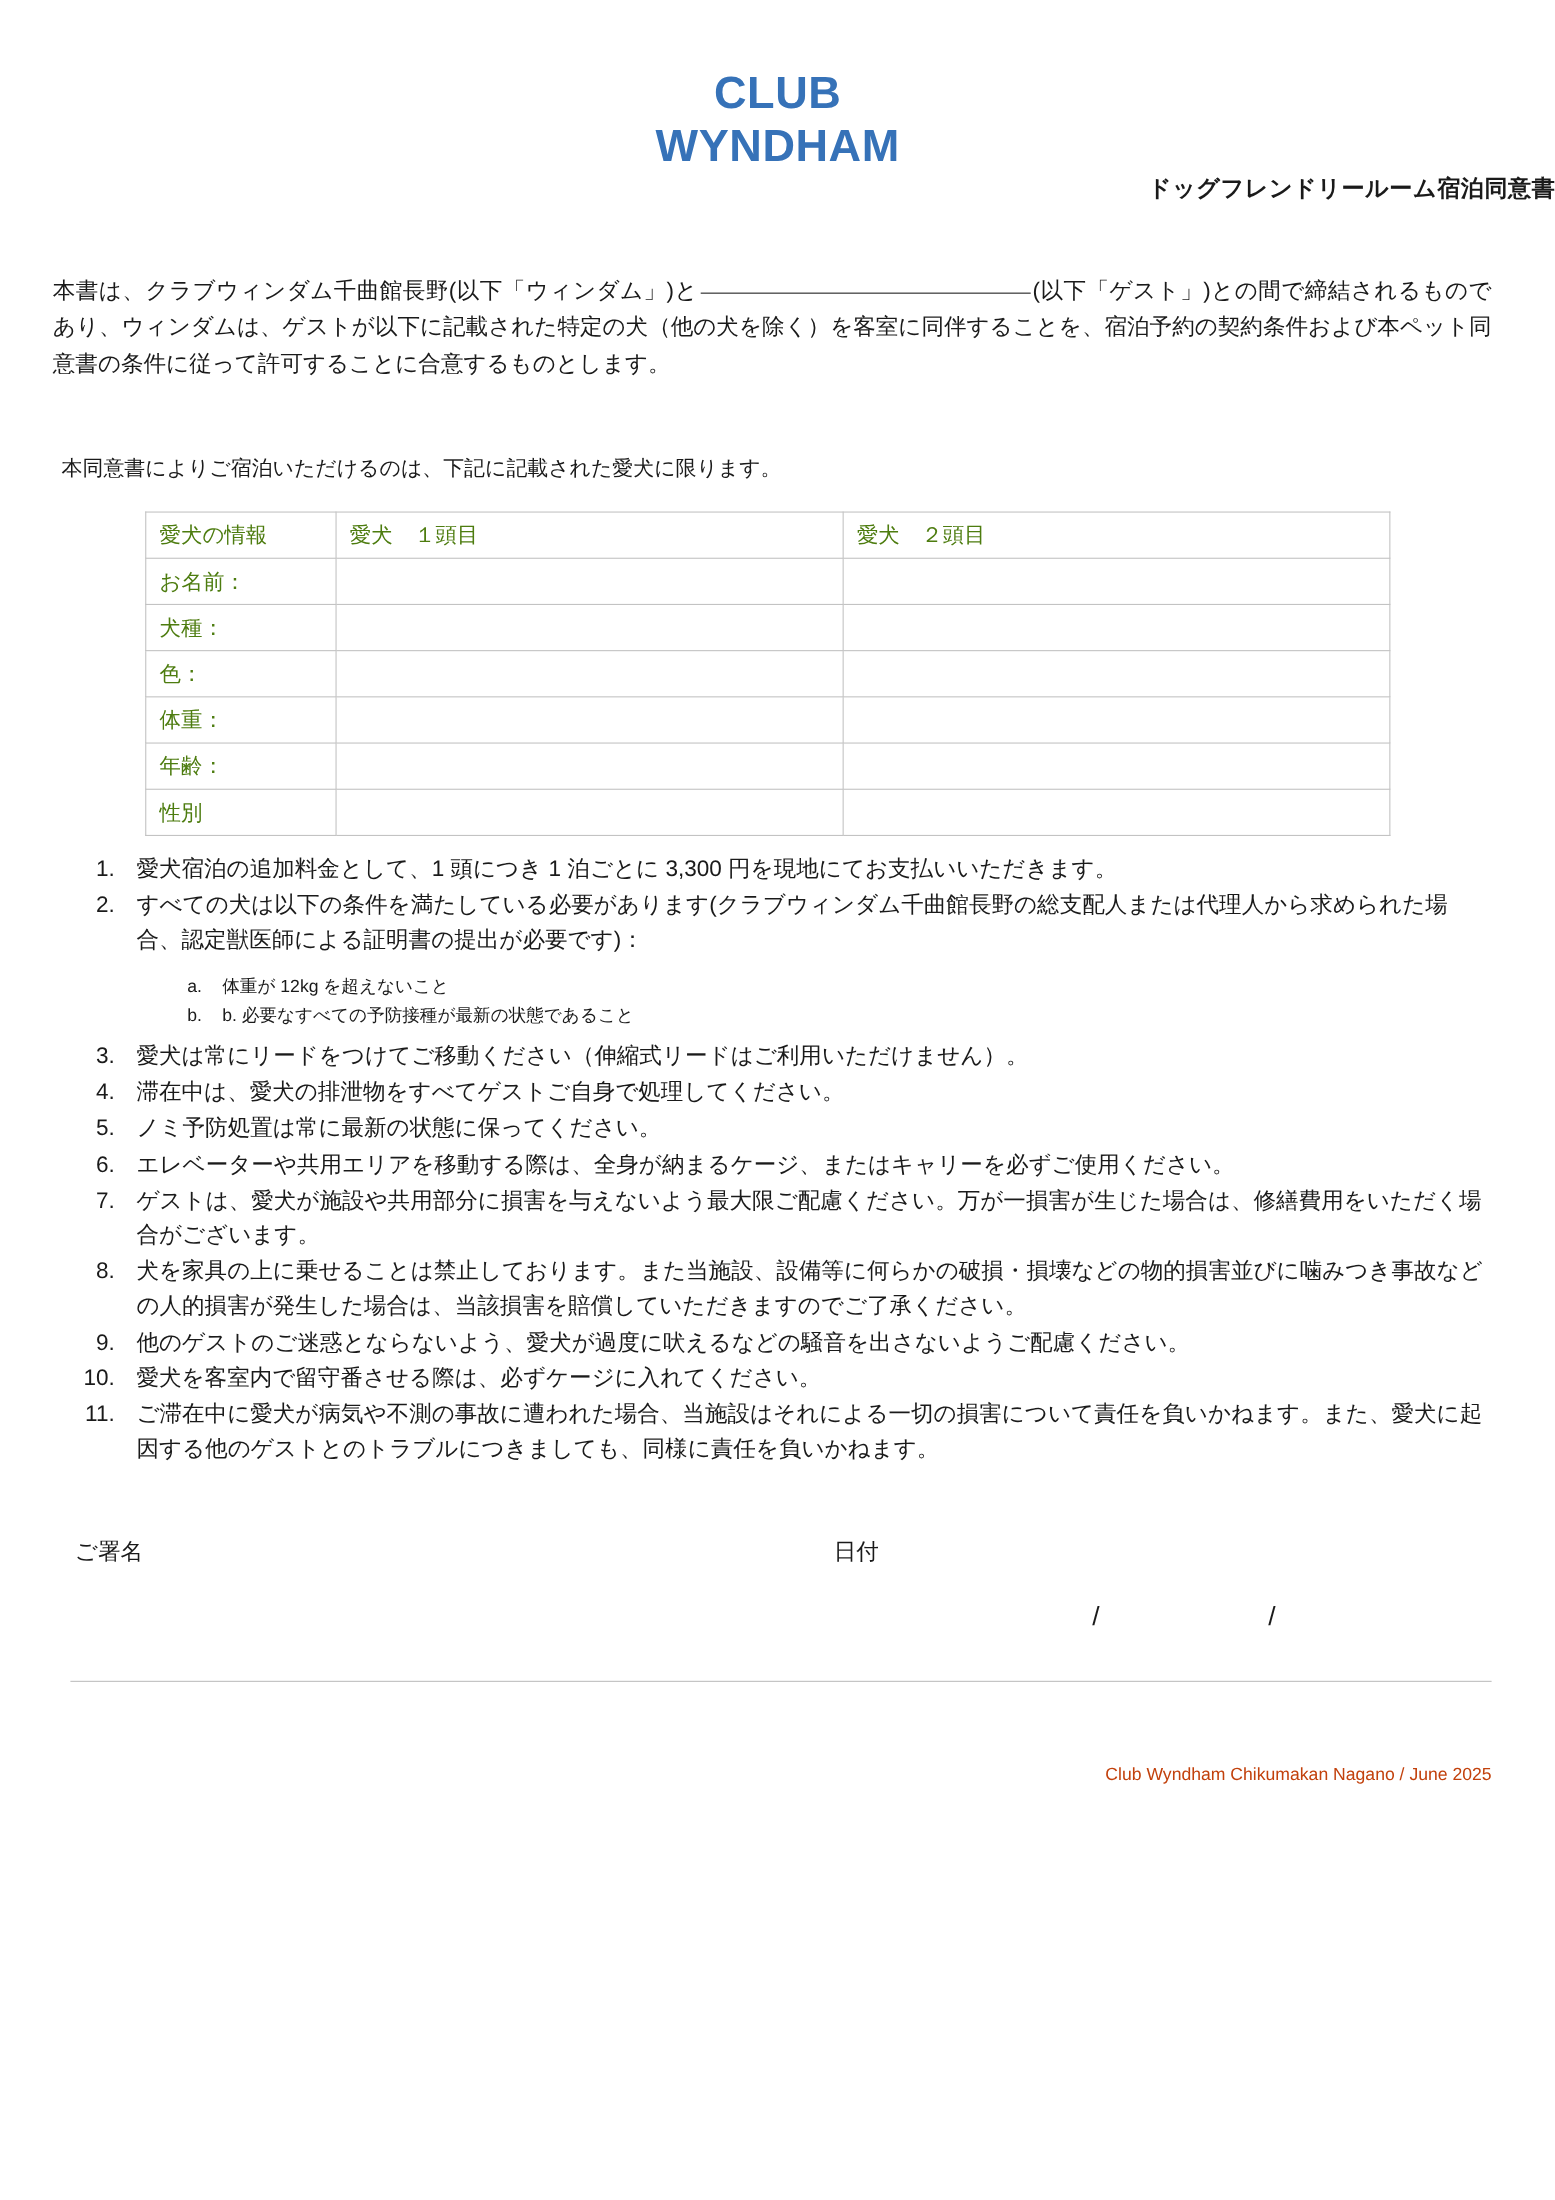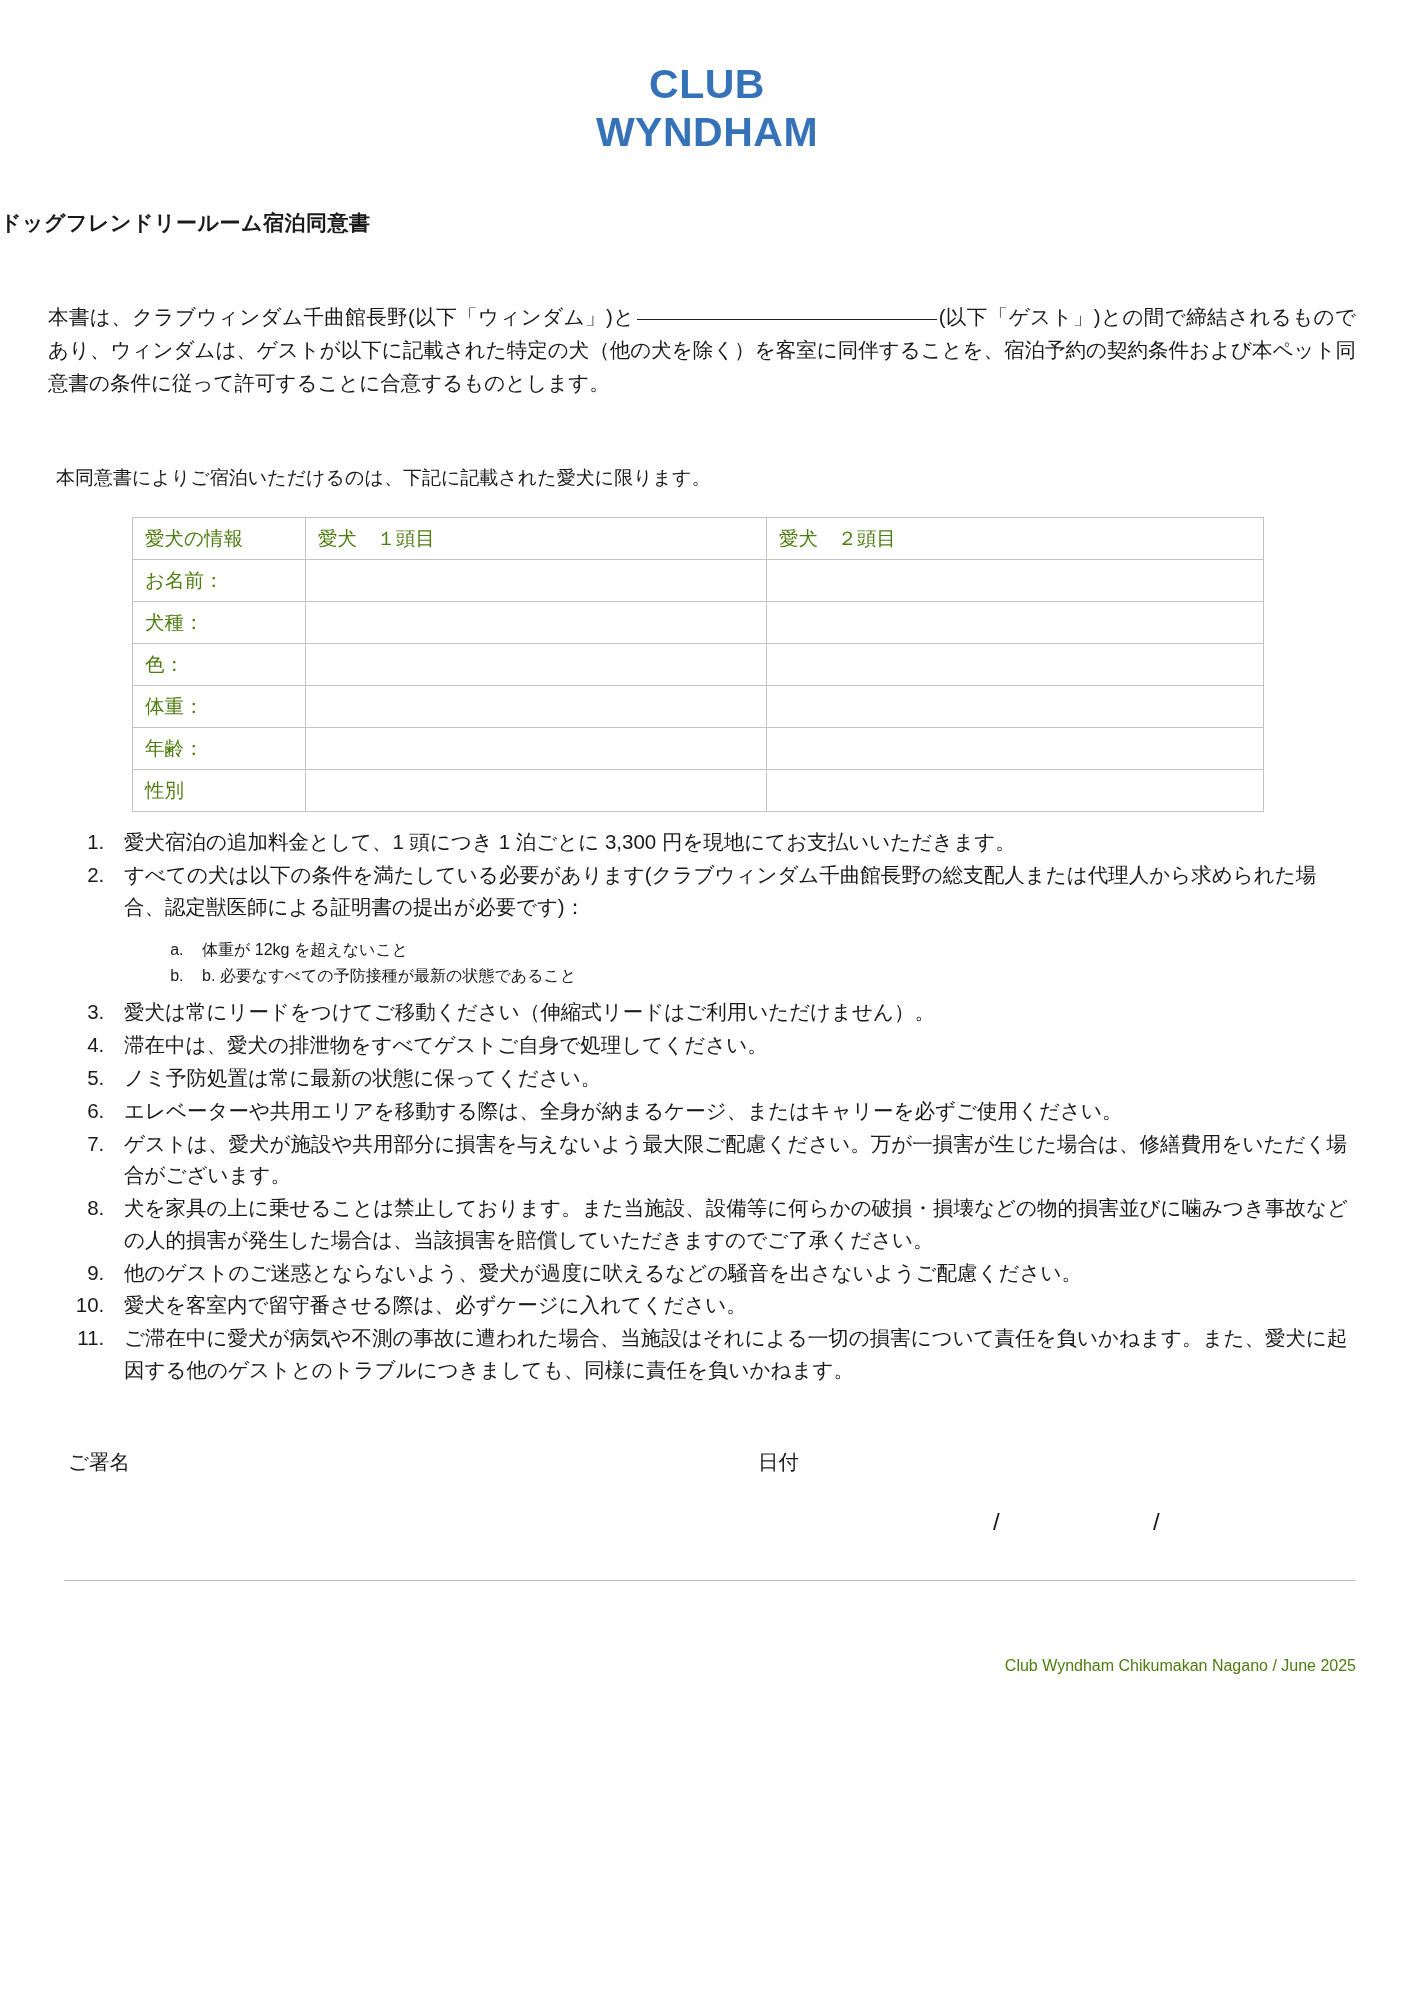--- a/index.html
+++ b/index.html
@@ -35,25 +35,24 @@
     letter-spacing: 0.5px;
     line-height: 1.18;
     font-family: "Liberation Sans", "DejaVu Sans", sans-serif;
   }
   .logo-line.second {
     letter-spacing: 0.5px;
   }
 
   
   .doc-title {
-    text-align: left;
+    text-align: right;
     font-weight: bold;
     font-size: 21px;
     color: #1a1a1a;
-    margin-top: 52px;
     letter-spacing: 0.5px;
   }
 
   
   .content {
     padding-left: 48px;
     padding-right: 58px;
   }
   .intro {
     margin-top: 63px;
@@ -157,21 +156,21 @@
   hr.footer-rule {
     border: none;
     border-top: 1px solid #bfbfbf;
     margin: 18px 58px 0 64px;
   }
   .footer-note {
     margin-top: 76px;
     text-align: right;
     padding-right: 58px;
     font-size: 16px;
-    color: #4d7c0f;
+    color: #c2410c;
     font-family: "Liberation Sans", "DejaVu Sans", sans-serif;
   }
 </style>
 </head>
 <body>
 
 <div class="page">
 
   <div class="logo-block">
     <div class="logo-line">CLUB</div>

